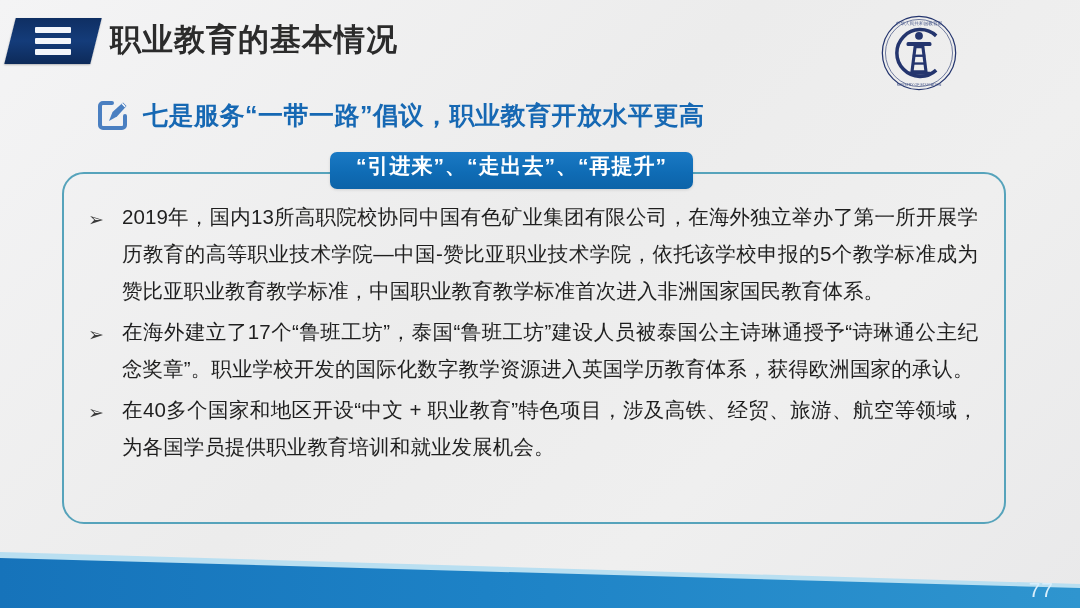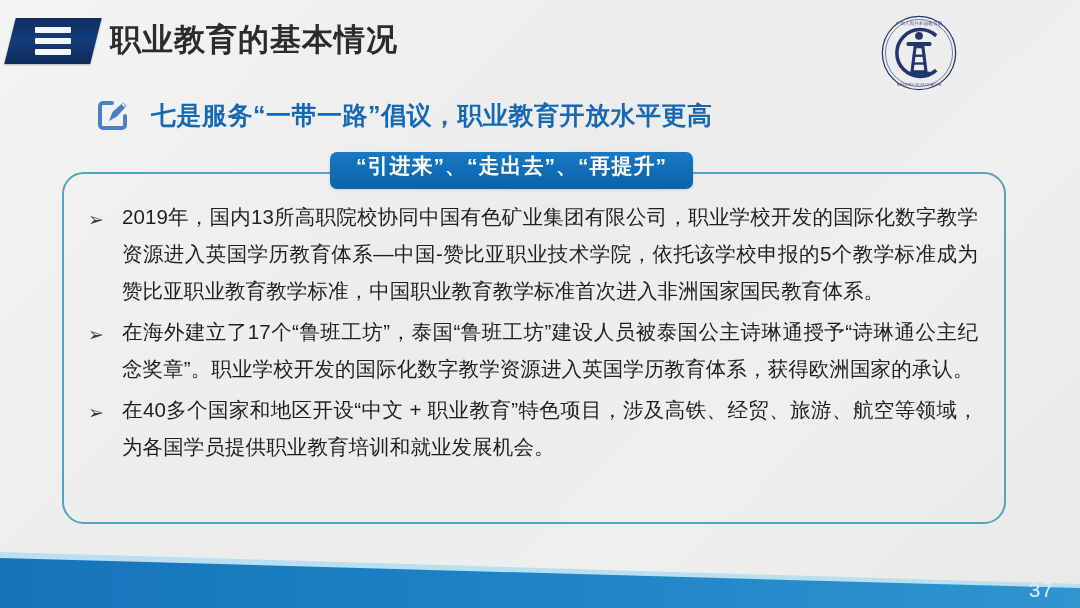--- a/index.html
+++ b/index.html
@@ -67,21 +67,21 @@
     height: 78px;
   }
 
   
   .subtitle-row {
     position: absolute;
     left: 95px;
     top: 97px;
     display: flex;
     align-items: center;
-    gap: 20px;
+    gap: 12px;
   }
   .edit-icon {
     width: 36px;
     height: 36px;
     flex: none;
   }
   .subtitle-text {
     font-size: 25px;
     font-weight: 700;
     color: #1668b3;
@@ -217,21 +217,21 @@
   <div class="content-box"></div>
 
   <div class="banner">
     <span class="banner-text">“引进来”、“走出去”、“再提升”</span>
   </div>
 
   <div class="bullets">
 
     <div class="bullet">
       <span class="bullet-marker">➢</span>
-      <span class="bullet-text">2019年，国内13所高职院校协同中国有色矿业集团有限公司，职业学校开发的国际化数字教学资源进入英国学历教育体系—中国-赞比亚职业技术学院，依托该学校申报的5个教学标准成为赞比亚职业教育教学标准，中国职业教育教学标准首次进入非洲国家国民教育体系。</span>
+      <span class="bullet-text">2019年，国内13所高职院校协同中国有色矿业集团有限公司，在海外独立举办了第一所开展学历教育的高等职业技术学院—中国-赞比亚职业技术学院，依托该学校申报的5个教学标准成为赞比亚职业教育教学标准，中国职业教育教学标准首次进入非洲国家国民教育体系。</span>
     </div>
 
     <div class="bullet">
       <span class="bullet-marker">➢</span>
       <span class="bullet-text">在海外建立了17个“鲁班工坊”，泰国“鲁班工坊”建设人员被泰国公主诗琳通授予“诗琳通公主纪念奖章”。职业学校开发的国际化数字教学资源进入英国学历教育体系，获得欧洲国家的承认。</span>
     </div>
 
     <div class="bullet">
       <span class="bullet-marker">➢</span>
       <span class="bullet-text">在40多个国家和地区开设“中文 + 职业教育”特色项目，涉及高铁、经贸、旅游、航空等领域，为各国学员提供职业教育培训和就业发展机会。</span>
@@ -244,15 +244,15 @@
       <linearGradient id="barGrad" x1="0" y1="0" x2="1" y2="0">
         <stop offset="0%" stop-color="#1673ba"></stop>
         <stop offset="45%" stop-color="#1d82c6"></stop>
         <stop offset="100%" stop-color="#2f95cf"></stop>
       </linearGradient>
     </defs>
     <path d="M0 14 L1080 46 L1080 70 L0 70 Z" fill="#b9dff1"></path>
     <path d="M0 20 L1080 50 L1080 70 L0 70 Z" fill="url(#barGrad)"></path>
   </svg>
 
-  <div class="page-number">37</div>
+  <div class="page-number">77</div>
 
 </div>
 
 </body></html>

